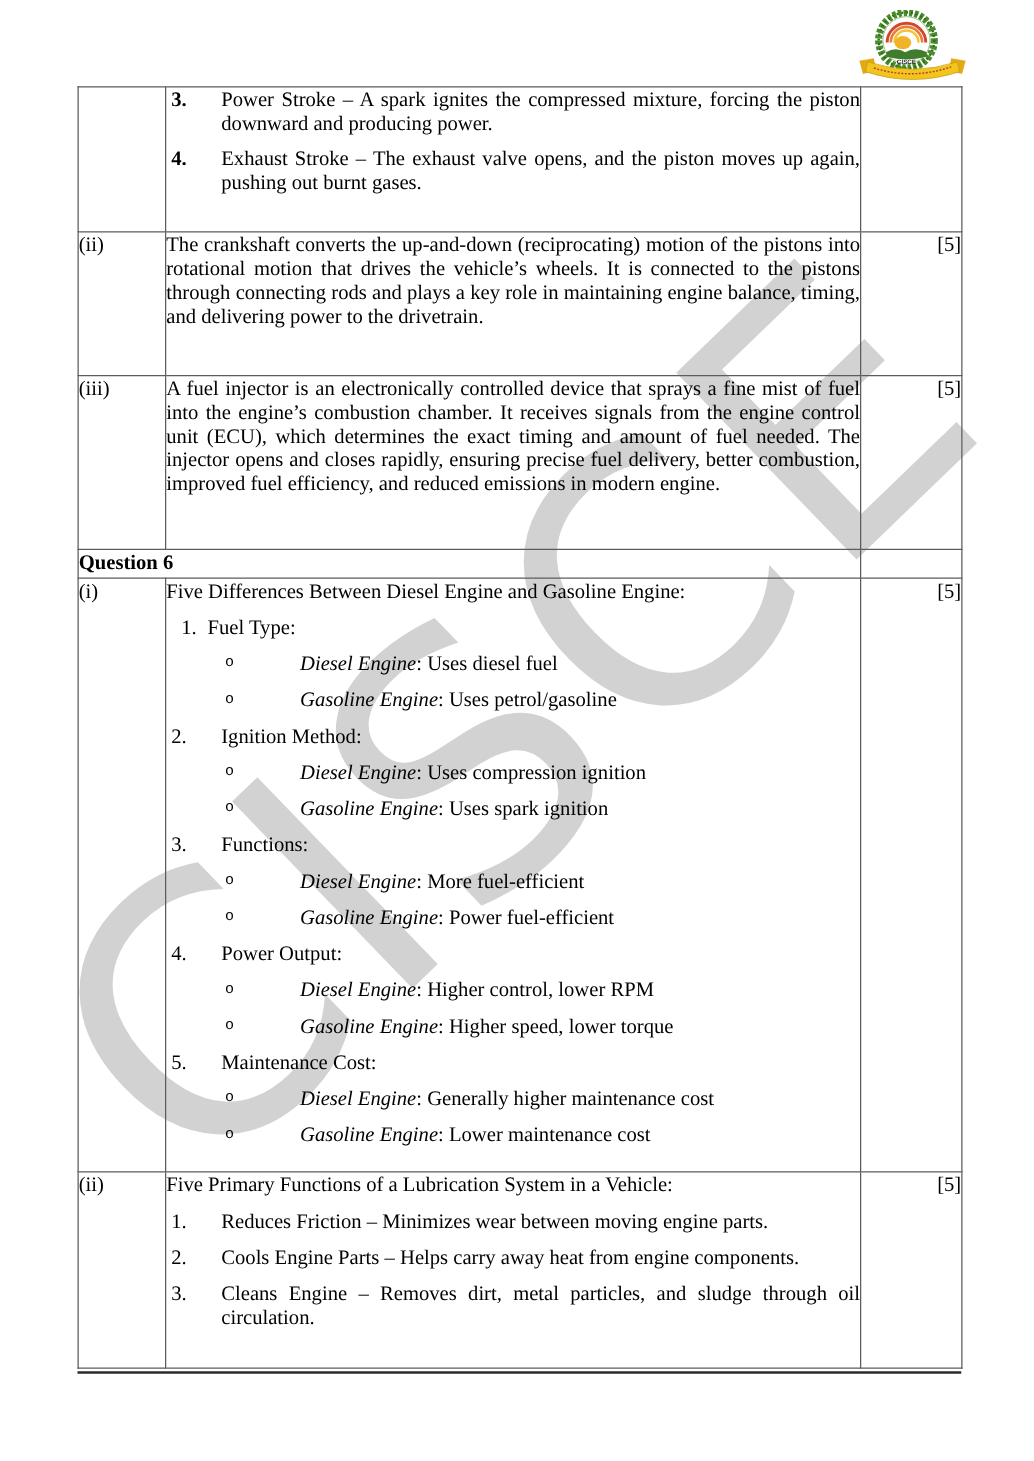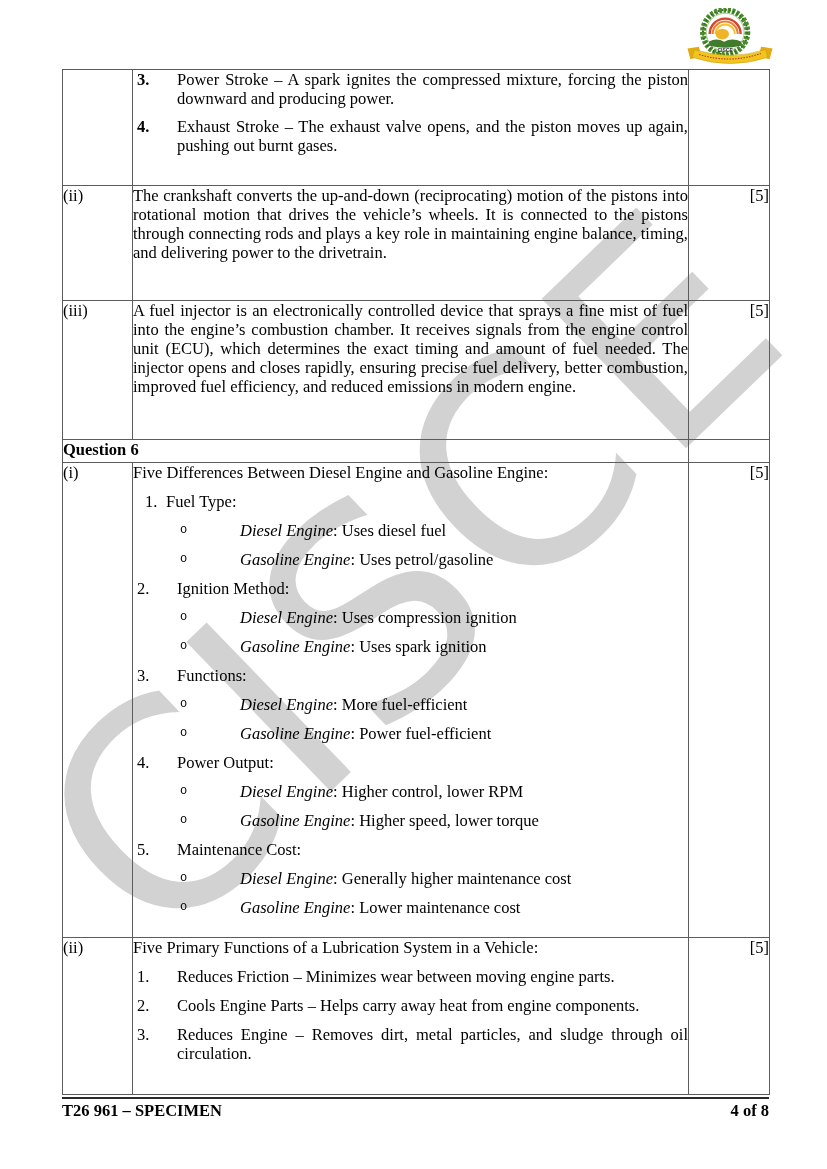--- a/index.html
+++ b/index.html
@@ -206,27 +206,23 @@
         <div class="flex-item mt10">
           <span class="n">1.</span>
           <span class="t"><b>Reduces Friction</b> <span>– Minimizes wear between moving engine parts.</span></span>
         </div>
         <div class="flex-item mt10">
           <span class="n">2.</span>
           <span class="t"><b>Cools Engine Parts</b> <span>– Helps carry away heat from engine components.</span></span>
         </div>
         <div class="flex-item mt10">
           <span class="n">3.</span>
-          <span class="t"><b>Reduces Engine</b> <span>– Removes dirt, metal particles, and sludge through oil circulation.</span></span>
+          <span class="t"><b>Cleans Engine</b> <span>– Removes dirt, metal particles, and sludge through oil circulation.</span></span>
         </div>
       </td>
       <td class="cell-mark">[5]</td>
     </tr>
   </tbody>
     </table>
 
   <div class="footer-rule"></div>
-  <div class="footer-text">
-    <span>T26 961 – SPECIMEN</span>
-    <span>4 of 8</span>
-  </div>
 
 </div>
 
 </body></html>

